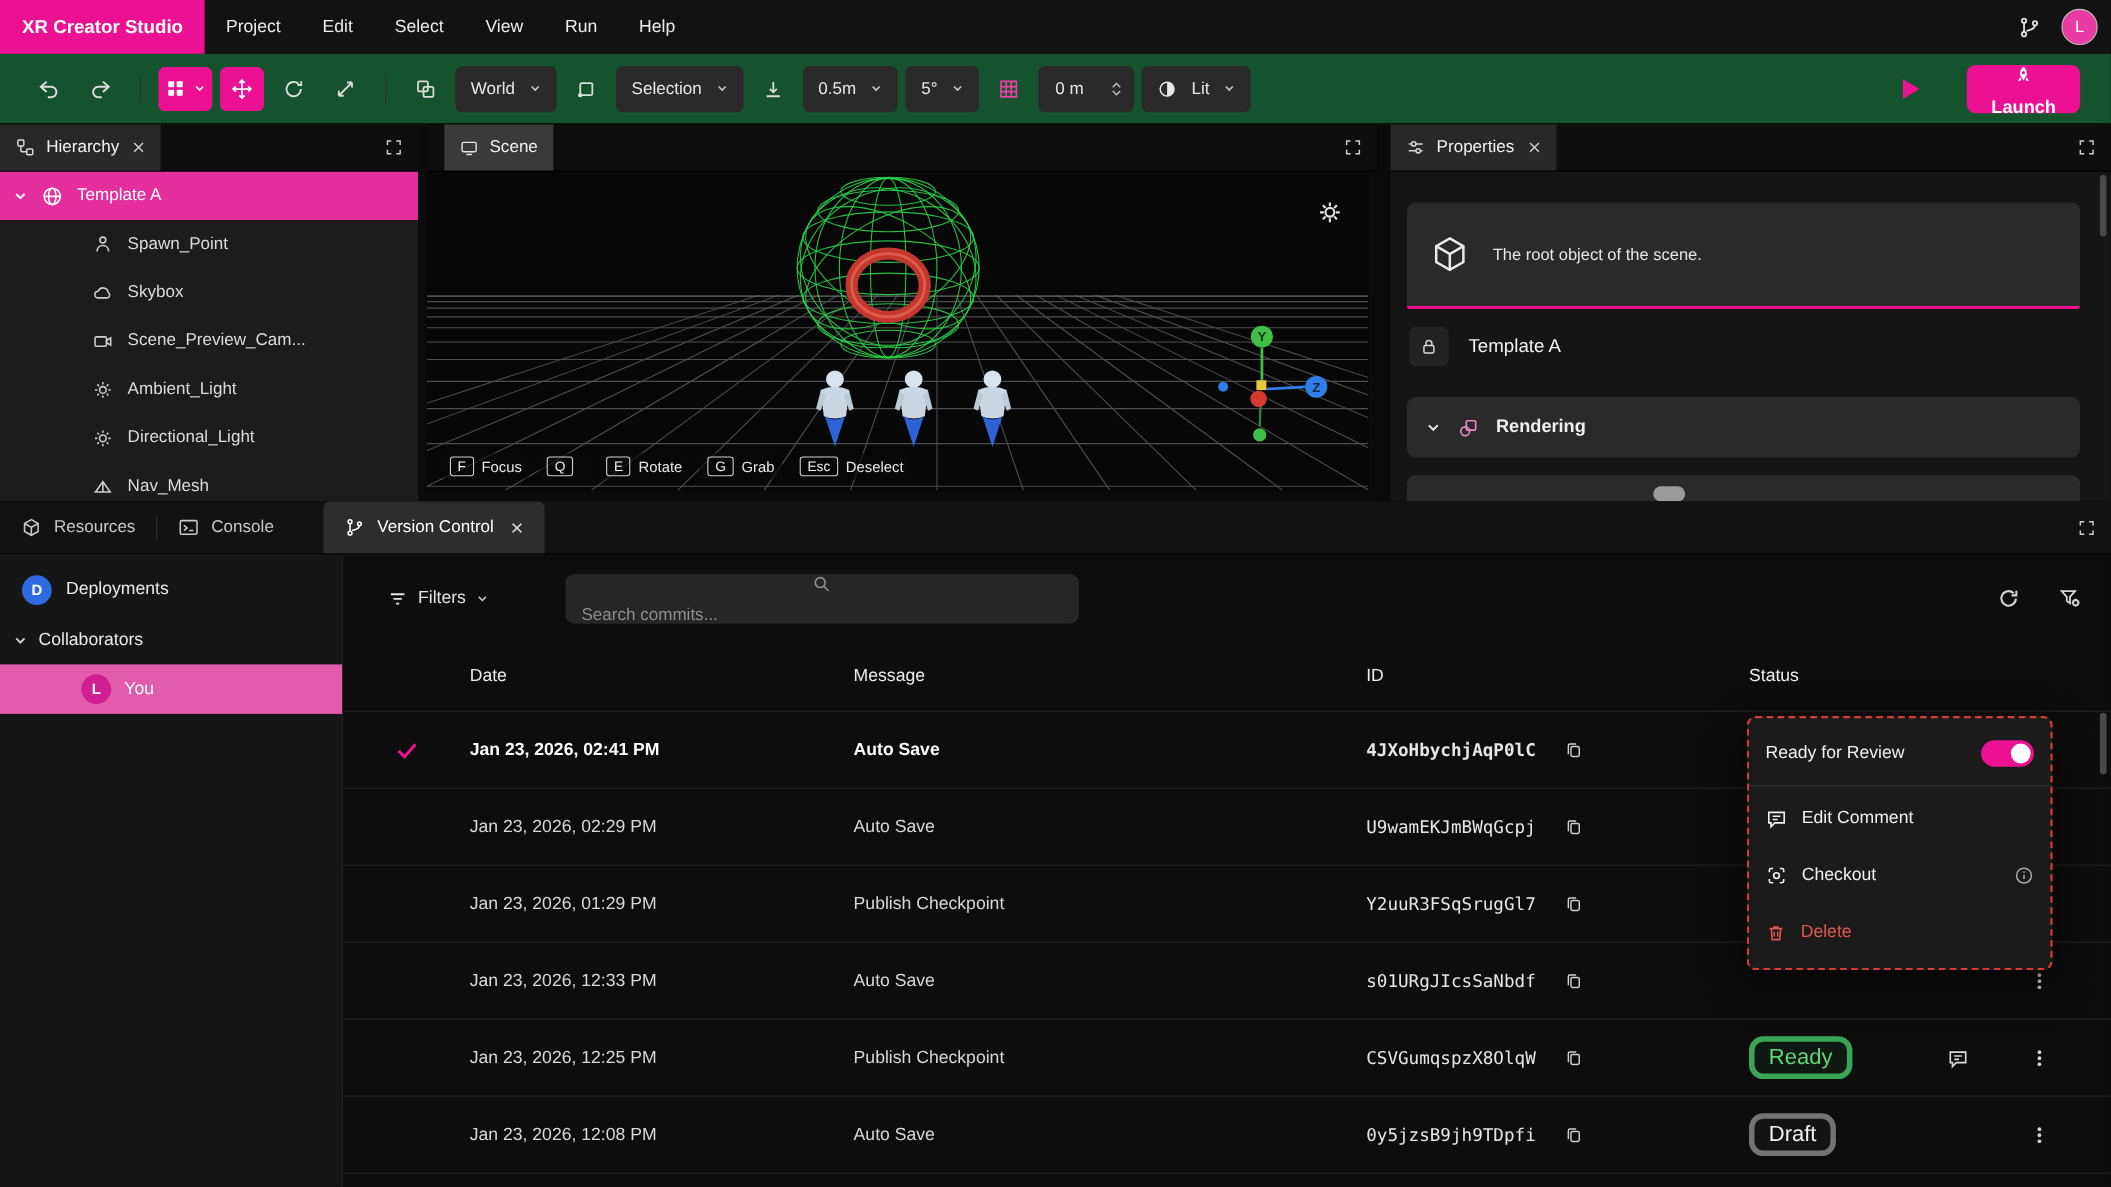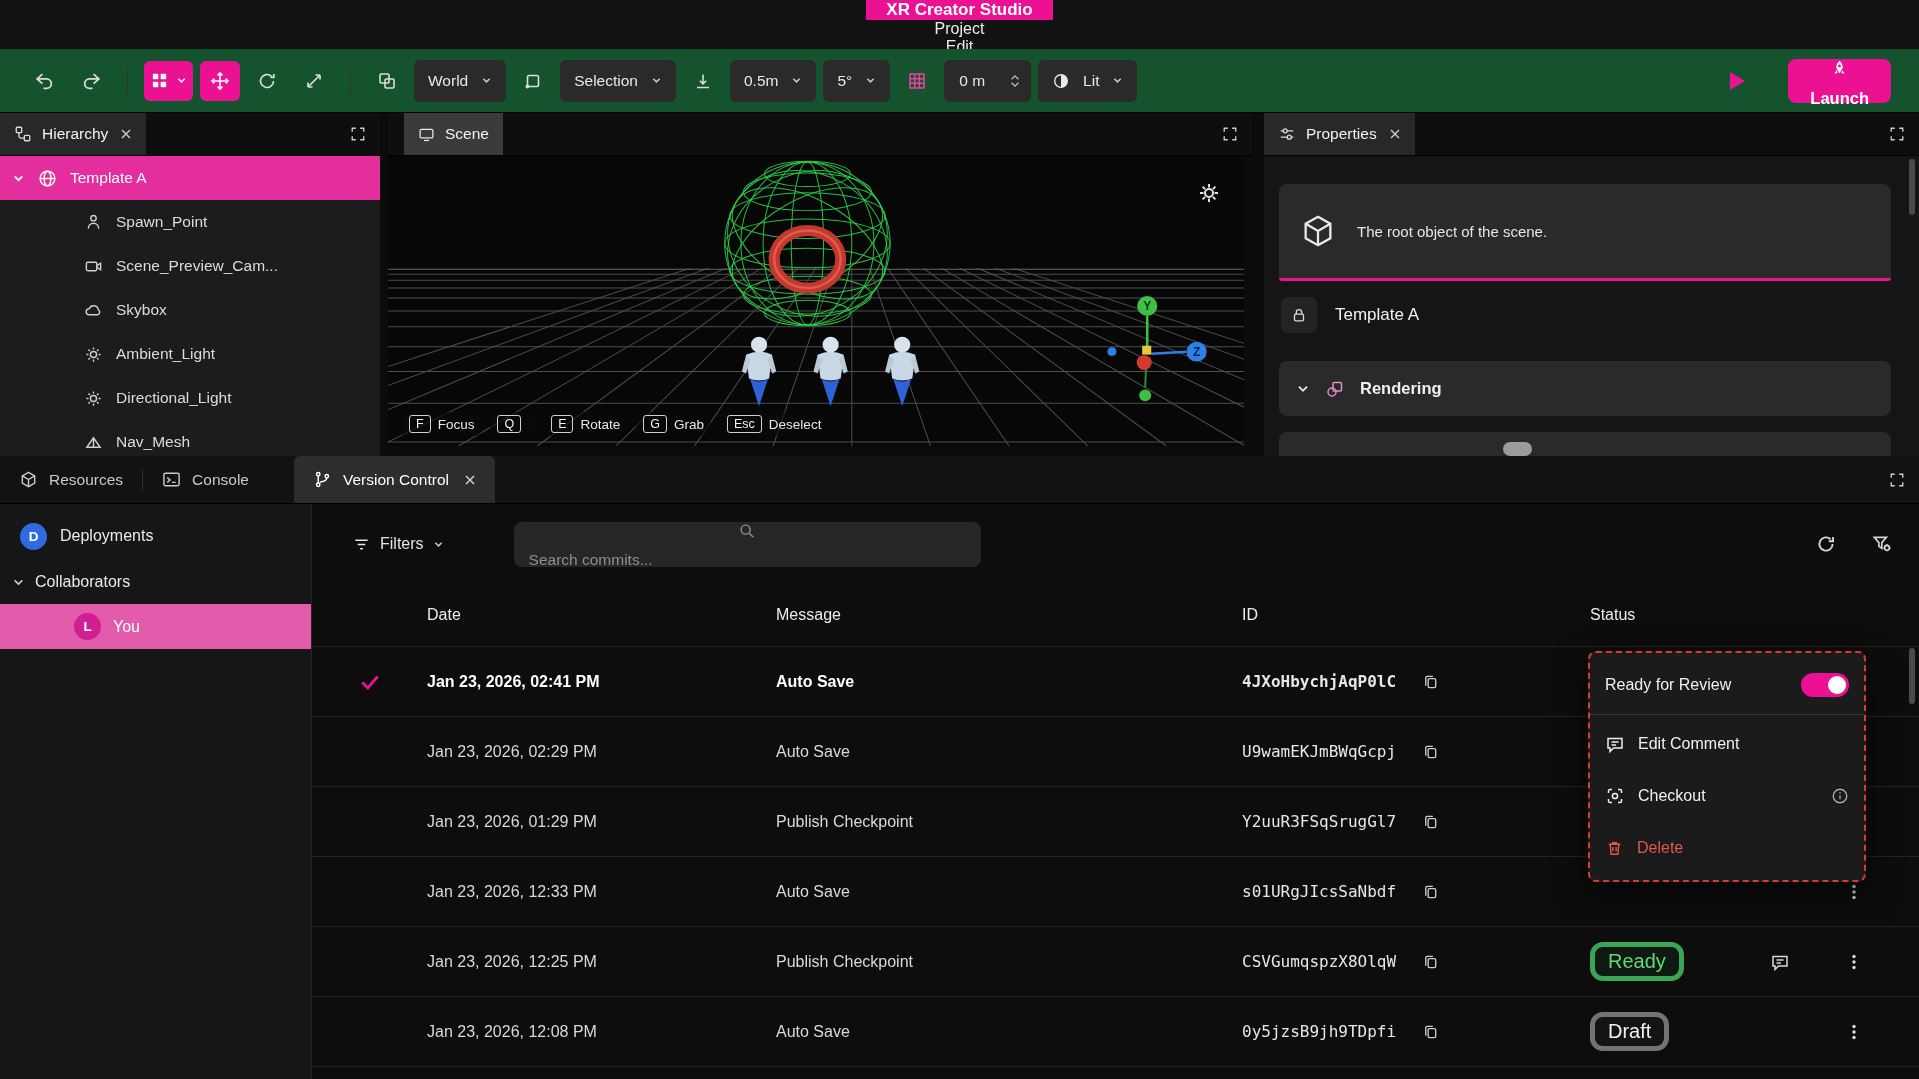--- a/index.html
+++ b/index.html
@@ -4,21 +4,21 @@
 <style>
   * { margin:0; padding:0; box-sizing:border-box; }
   html,body { background:#000; }
   .app { position:relative; width:1919px; height:1079px; background:#0b0b0b;
          font-family:"Liberation Sans",sans-serif; color:#e8e8e8; overflow:hidden; }
   svg { display:block; }
   .icon { flex:none; display:flex; align-items:center; justify-content:center; }
 
   
   .menubar { position:absolute; top:0; left:0; right:0; height:49px; background:#121212;
-             display:flex; align-items:center;flex-direction:column; }
+             display:flex; align-items:center; }
   .logo { height:100%; background:#ec1192; display:flex; align-items:center; padding:0 20px;
           font-size:17px; font-weight:bold; color:#fff; }
   .menu-item { padding:0 19px; height:100%; display:flex; align-items:center; font-size:16px; color:#ececec; }
   .mb-right { margin-left:auto; display:flex; align-items:center; gap:18px; padding-right:12px; }
   .avatar { width:33px; height:33px; border-radius:50%; background:#e83ba4; border:1.5px solid #bdbdbd;
             display:flex; align-items:center; justify-content:center; font-size:15px; color:#fff; }
 
   
   .toolbar { position:absolute; top:49px; left:0; right:0; height:64px; background:#14532d;
              border-bottom:1px solid #040404; display:flex; align-items:center; padding:0 28px 0 24px; gap:7px; }
@@ -379,33 +379,33 @@
             <svg width="19" height="19" viewBox="0 0 20 20" fill="none" stroke="currentColor" stroke-width="1.5">
               <circle cx="10" cy="5.5" r="2.8"></circle>
                 <path d="M4.5 16.5c0-3.6 2.5-5.8 5.5-5.8s5.5 2.2 5.5 5.8"></path>
             </svg>
             </span>
           <span>Spawn_Point</span>
         </div>
         <div class="trow">
           <span class="icon">
             <svg width="19" height="19" viewBox="0 0 20 20" fill="none" stroke="currentColor" stroke-width="1.5">
+              <path d="M5.5 14.5a3.2 3.2 0 0 1 0-6.4 5 5 0 0 1 9.6 1.2 2.8 2.8 0 0 1-.8 5.2z"></path>
+            </svg>
+            </span>
+          <span>Skybox</span>
+        </div>
+        <div class="trow">
+          <span class="icon">
+            <svg width="19" height="19" viewBox="0 0 20 20" fill="none" stroke="currentColor" stroke-width="1.5">
               <rect x="2.5" y="5.5" width="11" height="9" rx="1.5"></rect>
                 <path d="M13.5 9l4-2.5v7l-4-2.5z"></path>
             </svg>
             </span>
           <span>Scene_Preview_Cam...</span>
-        </div>
-        <div class="trow">
-          <span class="icon">
-            <svg width="19" height="19" viewBox="0 0 20 20" fill="none" stroke="currentColor" stroke-width="1.5">
-              <path d="M5.5 14.5a3.2 3.2 0 0 1 0-6.4 5 5 0 0 1 9.6 1.2 2.8 2.8 0 0 1-.8 5.2z"></path>
-            </svg>
-            </span>
-          <span>Skybox</span>
         </div>
         <div class="trow">
           <span class="icon">
             <svg width="19" height="19" viewBox="0 0 20 20" fill="none" stroke="currentColor" stroke-width="1.5">
               <circle cx="10" cy="10" r="3.2"></circle>
               <path d="M10 2.5v2.2M10 15.3v2.2M2.5 10h2.2M15.3 10h2.2M4.7 4.7l1.6 1.6M13.7 13.7l1.6 1.6M15.3 4.7l-1.6 1.6M6.3 13.7l-1.6 1.6"></path>
             </svg>
             </span>
           <span>Ambient_Light</span>
         </div>

